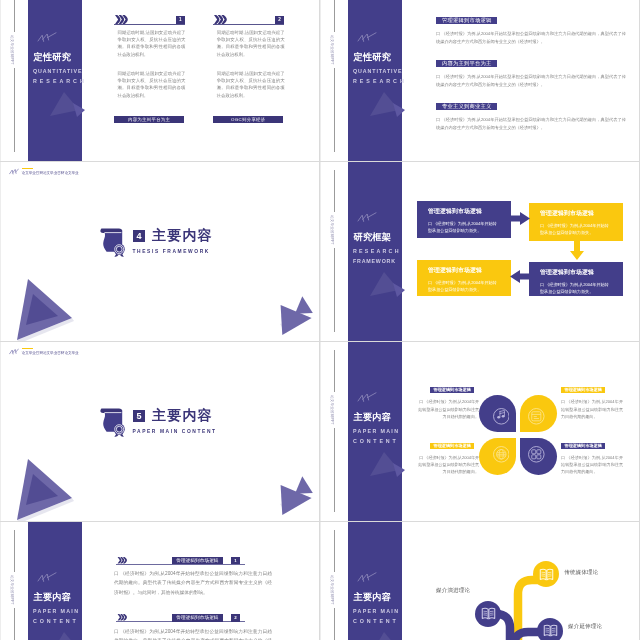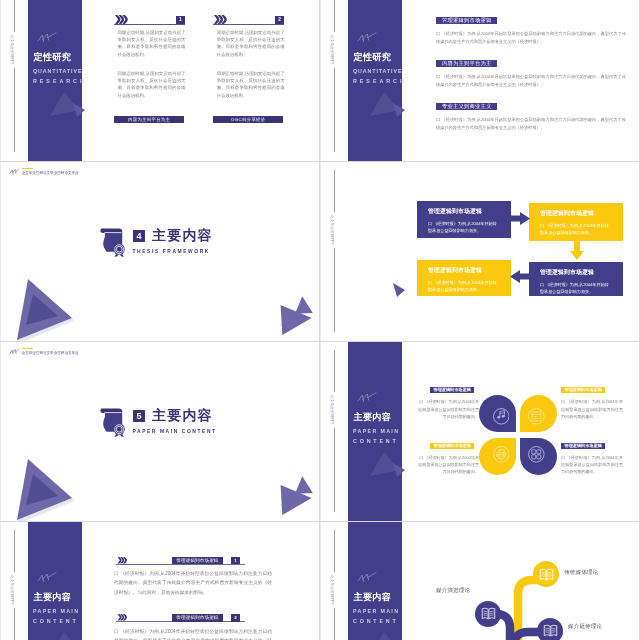--- a/index.html
+++ b/index.html
@@ -229,20 +229,32 @@
 <div class="secN">4</div>
 <div class="secT">主要内容</div>
 </div>
 <div class="secS" style="left:132.5px;top:86.5px">THESIS FRAMEWORK</div>
 </div>
 <div class="slide" id="s4" style="left:320px;top:162px">
 <div class="edgeL"></div>
 <div class="edgeR"></div>
 <div class="stab"></div>
 <div class="stabT">论文毕业答辩PPT</div>
+<div class="panel">
+<svg class="pmk" width="20" height="11" viewBox="0 0 20 11">
+          <g fill="none" stroke="#8c88b9" stroke-width=".85" stroke-linecap="round" stroke-linejoin="round">
+            <path d="M1.0 9.0 L5.2 3.2 L6.6 9.4"></path>
+            <path d="M5.6 7.4 L10.2 2.0 L11.6 8.0"></path>
+            <path d="M10.4 5.6 L19.0 0.8"></path>
+          </g>
+        </svg>
+<div class="ptit">研究框架</div>
+<div class="psub psubA">RESEARCH</div>
+<div class="psub psubB">FRAMEWORK</div>
+</div>
 <svg style="position:absolute;left:48px;top:108px" width="38" height="28" viewBox="0 0 38 28">
         <path d="M2 26 L16 2 L31 20 Z" fill="#ffffff" opacity=".085"></path>
         <path d="M25 13 L37 20 L29 27 Z" fill="#5d57a1"></path>
       </svg>
 <div class="fb" style="left:97px;top:39px;width:94px;height:37px;background:#433E8A">
 <span class="fbT" style="color:#fff">管理逻辑到市场逻辑</span>
 <span class="fbB" style="color:#ffffff">口 《经济时报》为例,从2004年开始转型承担公益回馈影响力渐失。</span>
 </div>
 <div class="fb" style="left:209px;top:41px;width:94px;height:38px;background:#FAC80F">
 <span class="fbT" style="color:#fff">管理逻辑到市场逻辑</span>

